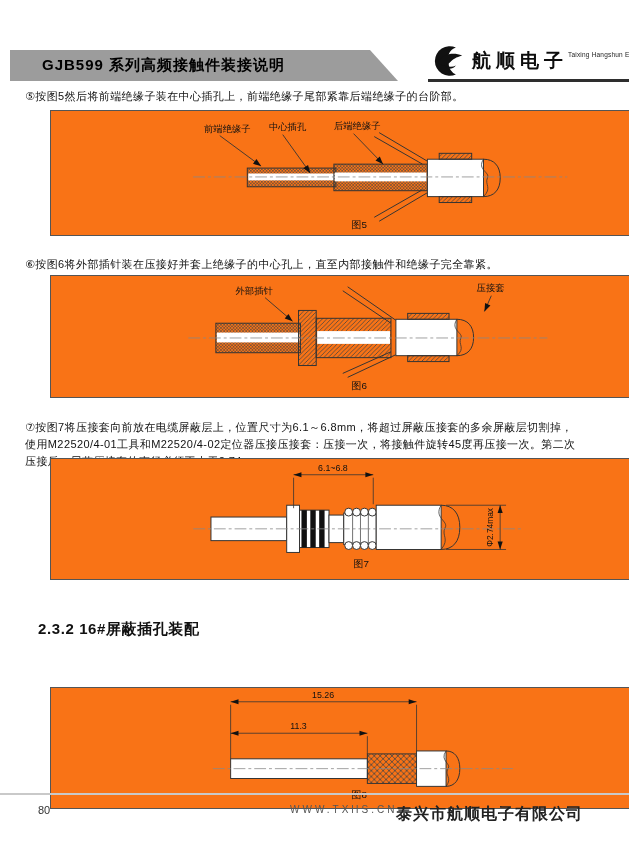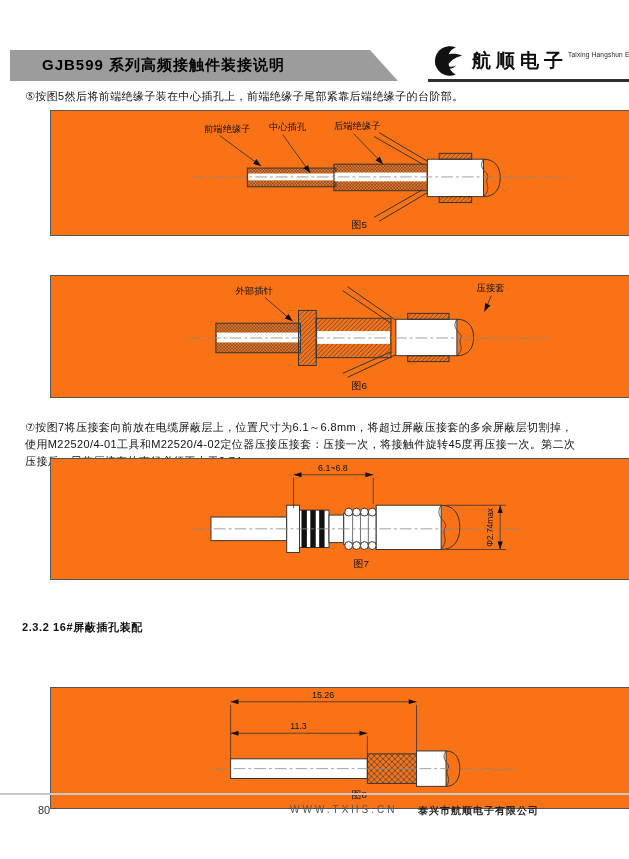--- a/index.html
+++ b/index.html
@@ -15,33 +15,33 @@
   }
   .banner .title{color:#000000;font-size:15px;font-weight:bold;letter-spacing:1px;}
   .logo{position:absolute;left:428px;top:42px;width:200px;height:38px;display:flex;align-items:center;}
   .logo-icon{width:36px;height:36px;flex:0 0 auto;}
   .logo-textwrap{margin-left:8px;display:flex;flex-direction:row;}
   .logo-name{font-size:19px;font-weight:bold;letter-spacing:5px;color:#0d0d0d;line-height:20px;white-space:nowrap;}
   .logo-sub{font-size:6.5px;color:#222;letter-spacing:0.2px;white-space:nowrap;}
   .logo-rule{position:absolute;left:428px;top:79px;width:201px;height:3px;background:#2e2e2e;}
   
   .step{position:absolute;left:25px;width:552px;margin:0;font-size:11px;line-height:17px;letter-spacing:0.4px;color:#111;}
-  .sec-heading{position:absolute;left:22px;margin:0;font-size:11px;font-weight:bold;letter-spacing:0.6px;color:#111;}
+  .sec-heading{position:absolute;left:38px;margin:0;font-size:15px;font-weight:bold;letter-spacing:0.6px;color:#111;}
   
   .figbox{position:absolute;left:50px;width:618px;border:1px solid #555;background:#f97316;box-sizing:border-box;}
   .figbox svg{display:block;width:100%;height:100%;}
   svg text{font-family:"Liberation Sans","DejaVu Sans",sans-serif;fill:#111;}
   .draw{stroke:#333;fill:none;stroke-width:1;}
   .cl{stroke:#888;stroke-width:0.8;stroke-dasharray:12 3 3 3;fill:none;}
   .arrow{fill:#111;stroke:none;}
   
   .footer-rule{position:absolute;left:0;top:793px;width:629px;height:2px;background:#c9c9c9;}
   .footer-page{position:absolute;left:38px;top:804px;font-size:11px;color:#333;}
   .footer-site{position:absolute;left:290px;top:804px;font-size:10px;letter-spacing:3px;color:#555;}
-  .footer-company{position:absolute;left:418px;top:804px;font-size:10px;font-weight:bold;letter-spacing:1px;color:#222;}
+  .footer-company{position:absolute;left:396px;top:804px;font-size:16px;font-weight:bold;letter-spacing:1px;color:#222;}
 </style>
 </head>
 <body>
 
 <svg width="0" height="0" style="position:absolute" aria-hidden="true">
   <defs>
     <pattern id="pFine" width="3.2" height="3.2" patternUnits="userSpaceOnUse">
       <path d="M0,3.2 L3.2,0 M0,0 L3.2,3.2" stroke="#444" stroke-width="0.55"></path>
     </pattern>
     <pattern id="pHatch" width="4.5" height="4.5" patternUnits="userSpaceOnUse">
@@ -98,20 +98,21 @@
       <polygon class="arrow" points="0,0 -8,-3 -8,3" transform="translate(164,56) rotate(36)"></polygon>
       <polygon class="arrow" points="0,0 -8,-3 -8,3" transform="translate(214,63) rotate(54)"></polygon>
       <polygon class="arrow" points="0,0 -8,-3 -8,3" transform="translate(288,54) rotate(46)"></polygon>
       <text x="106" y="21" font-size="9.5">前端绝缘子</text>
       <text x="172" y="19" font-size="9.5">中心插孔</text>
       <text x="238" y="18" font-size="9.5">后端绝缘子</text>
       <text x="256" y="119" font-size="10">图5</text>
     </svg>
   </div>
 
+  <p class="step" style="top:256px">⑥按图6将外部插针装在压接好并套上绝缘子的中心孔上，直至内部接触件和绝缘子完全靠紧。</p>
 
   <div class="figbox" style="top:275px;height:123px">
     <svg viewBox="0 0 527 123">
       <g class="draw">
         <rect x="118" y="48" width="86" height="30" fill="url(#pFine)"></rect>
         <rect x="119" y="57.5" width="84" height="10" fill="#fff" stroke="none"></rect>
         <rect x="202" y="35" width="18" height="56" fill="url(#pHatch)"></rect>
         <rect x="220" y="43" width="76" height="40" fill="url(#pHatch)"></rect>
         <rect x="221" y="56" width="74" height="13" fill="#fff" stroke="none"></rect>
         <path d="M252,11 L301,45 M247,15 L296,48"></path>

